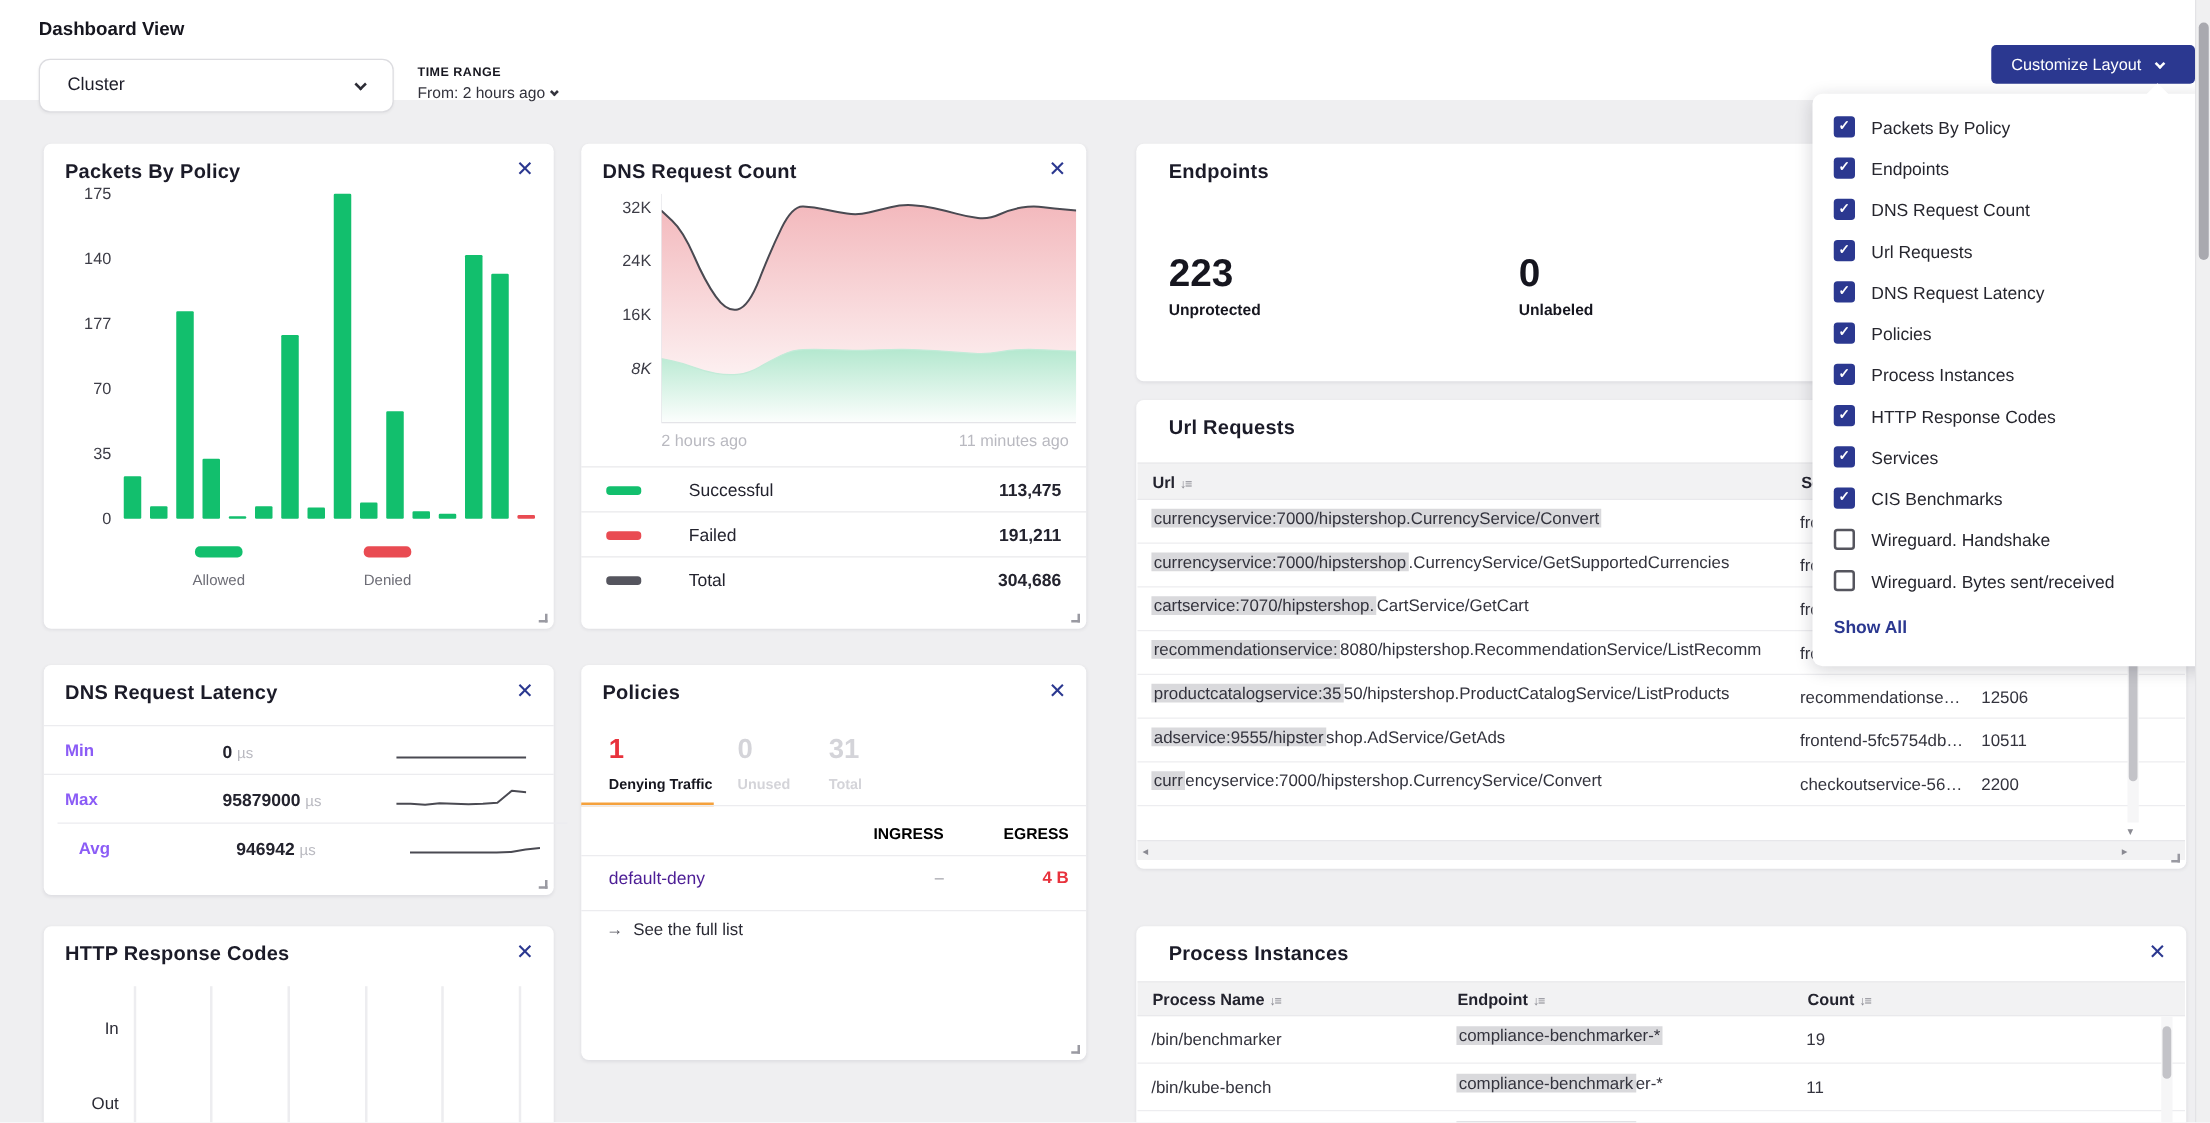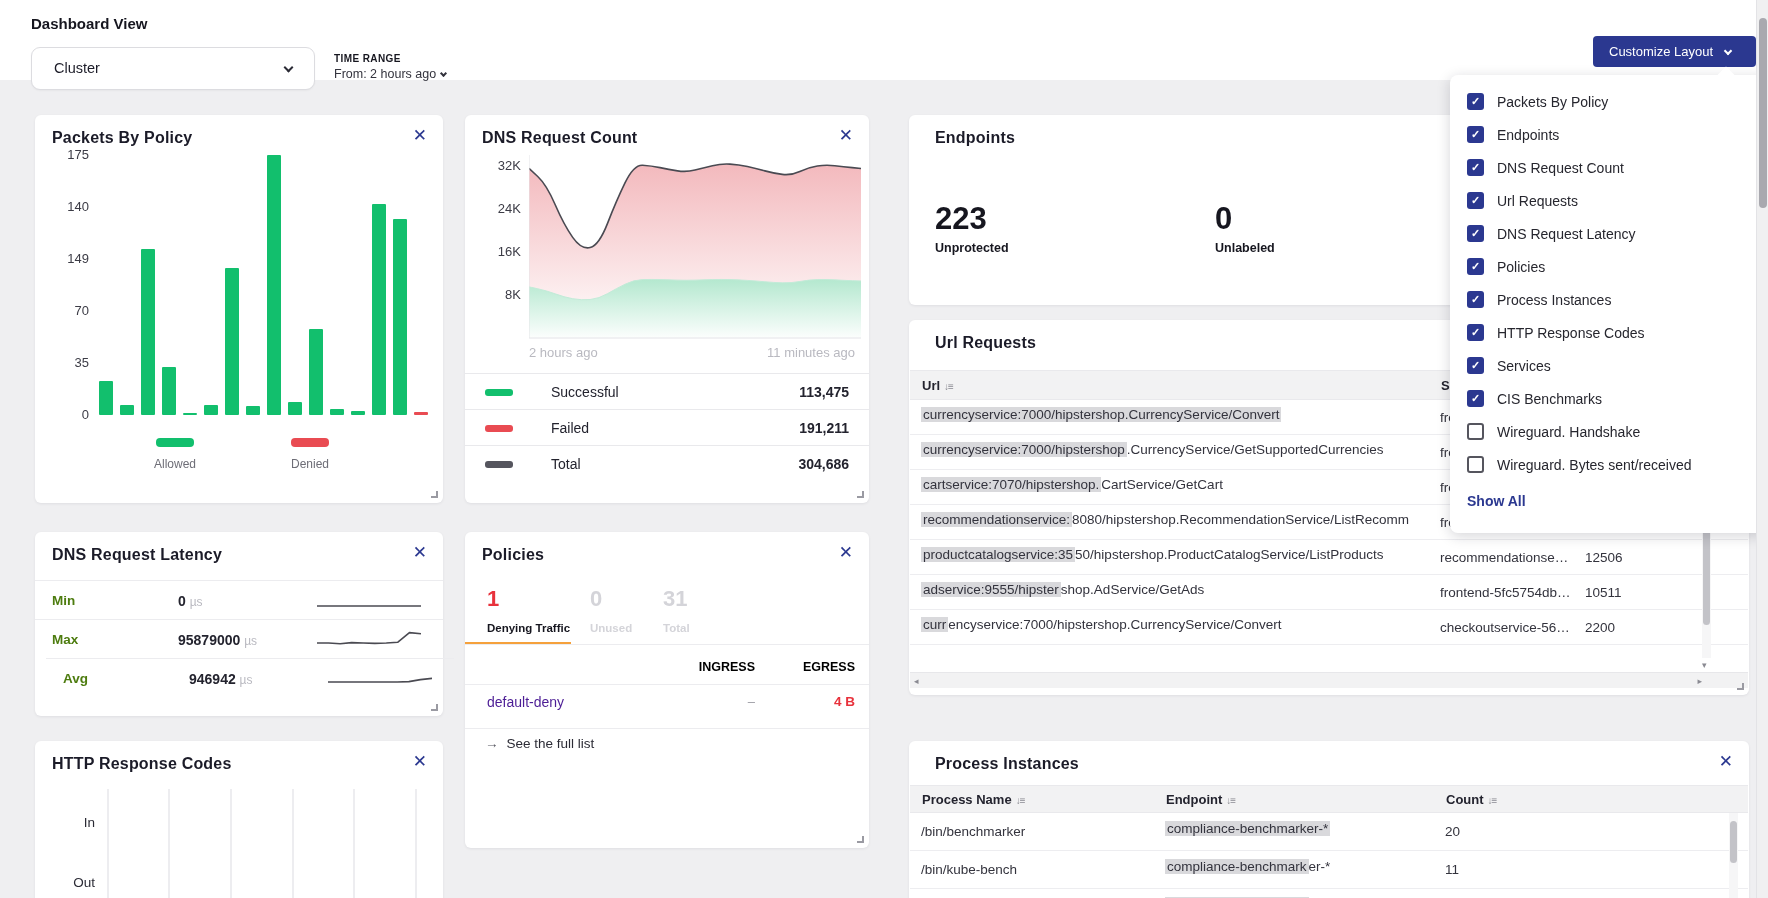--- a/index.html
+++ b/index.html
@@ -58,21 +58,21 @@
   .trow { position:absolute; left:1px; right:1px; border-bottom:1px solid #ededf0; }
   .td { position:absolute; font-size:13.5px; color:#33333d; white-space:nowrap; overflow:hidden; }
   .td mark { background:#d9d9dc; color:inherit; padding:4px 2px; }
   .vscroll { position:absolute; width:9px; background:#f6f6f7; }
   .vscroll .thumb { position:absolute; left:1px; width:7px; background:#c3c3c8; border-radius:4px; }
   .sb-arrow { position:absolute; font-size:9px; color:#8a8a92; }
   .hscroll { position:absolute; left:1px; right:1px; height:16px; background:#f2f2f3; border-top:1px solid #e7e7ea; }
 
   
   .lat-row { position:absolute; left:0; width:100%; height:39px; border-top:1px solid #ececef; }
-  .lat-row .ll { position:absolute; left:17px; top:12px; font-size:13.5px; font-weight:bold; color:#4d7c0f; }
+  .lat-row .ll { position:absolute; left:17px; top:12px; font-size:13.5px; font-weight:bold; color:#8b5cf6; }
   .lat-row .lv { position:absolute; left:143px; top:12px; font-size:14px; font-weight:bold; color:#23232e; }
   .lat-row .lu { font-size:12px; font-weight:normal; color:#b9b9c0; }
   .lat-row svg { position:absolute; left:282px; top:7px; }
 
   
   .pol-tab { position:absolute; top:54px; }
   .pol-tab .num { font-size:22px; font-weight:bold; }
   .pol-tab .tl { font-size:11.5px; font-weight:bold; margin-top:10px; }
   .pol-tab.active .num { color:#e8323c; }
   .pol-tab.active .tl { color:#16161f; }
@@ -121,21 +121,21 @@
     <div class="tr-val"><span>From: 2 hours ago</span><span class="chev"></span></div>
   </div>
   <button class="customize-btn"><span>Customize Layout</span><span class="chev"></span></button>
 
   <div class="card" style="left:35px; top:115px; width:408px; height:388px;">
     <h3>Packets By Policy</h3>
     <span class="close-x">✕</span>
     <div id="pk-yticks" style="position:absolute; left:14px; top:32px; width:40px; height:280px;">
         <div class="ytick" style="top: 0px;">175</div>
         <div class="ytick" style="top: 52px;">140</div>
-        <div class="ytick" style="top: 104px;">149</div>
+        <div class="ytick" style="top: 104px;">177</div>
         <div class="ytick" style="top: 156px;">70</div>
         <div class="ytick" style="top: 208px;">35</div>
         <div class="ytick" style="top: 260px;">0</div>
       </div>
     <div id="pk-bars">
         <div class="bar allowed" style="height: 34.1714px;"></div>
         <div class="bar allowed" style="height: 10.4px;"></div>
         <div class="bar allowed" style="height: 166.4px;"></div>
         <div class="bar allowed" style="height: 47.5429px;"></div>
         <div class="bar allowed" style="height: 2px;"></div>
@@ -158,21 +158,21 @@
     <span class="resize-h"></span>
   </div>
 
   <div class="card" style="left:465px; top:115px; width:404px; height:388px;">
     <h3>DNS Request Count</h3>
     <span class="close-x">✕</span>
     <div id="dns-yticks" style="position:absolute; left:12px; top:0; width:44px; height:260px;">
         <div class="ytick" style="top: 42.7647px;">32K</div>
         <div class="ytick" style="top: 85.8235px;">24K</div>
         <div class="ytick" style="top: 128.882px;">16K</div>
-        <div class="ytick" style="top: 171.941px;">8K</div>
+        <div class="ytick" style="top: 171.941px; font-style: italic;">8K</div>
       </div>
     <div id="dns-plot">
   <svg width="332" height="185" viewBox="0 0 332 185">
     <defs>
       <linearGradient id="gr" x1="0" y1="0" x2="0" y2="1">
         <stop offset="0%" stop-color="#f3b9bd"></stop>
               <stop offset="100%" stop-color="#ffffff"></stop>
       </linearGradient>
       <linearGradient id="gg" x1="0" y1="0" x2="0" y2="1">
         <stop offset="0%" stop-color="#b4e8cf"></stop>
@@ -353,21 +353,21 @@
     <span class="close-x">✕</span>
     <div class="thead" style="top:44px; height:28px;">
       <span class="th" style="left:12px; top:6px;"><span>Process Name</span><span class="sort-ic">↓≡</span></span>
       <span class="th" style="left:256px; top:6px;"><span>Endpoint</span><span class="sort-ic">↓≡</span></span>
       <span class="th" style="left:536px; top:6px;"><span>Count</span><span class="sort-ic">↓≡</span></span>
     </div>
     <div id="proc-rows">
         <div class="trow" style="top: 72px; height: 38px;"></div>
         <div class="td" style="left: 12px; top: 83px; width: 230px;">/bin/benchmarker</div>
         <div class="td" style="left: 256px; top: 80px; width: 265px;"><mark>compliance-benchmarker-*</mark></div>
-        <div class="td" style="left: 536px; top: 83px; width: 70px;">20</div>
+        <div class="td" style="left: 536px; top: 83px; width: 70px;">19</div>
         <div class="trow" style="top: 110px; height: 38px;"></div>
         <div class="td" style="left: 12px; top: 121px; width: 230px;">/bin/kube-bench</div>
         <div class="td" style="left: 256px; top: 118px; width: 265px;"><mark>compliance-benchmark</mark>er-*</div>
         <div class="td" style="left: 536px; top: 121px; width: 70px;">11</div>
         <div class="trow" style="top: 148px; height: 38px;"></div>
         <div class="td" style="left: 256px; top: 156px; width: 265px;"><mark>compliance-benchmark</mark>er-*</div>
       </div>
     <div class="vscroll" style="left:820px; top:72px; height:118px;">
       <div class="thumb" style="top:8px; height:42px;"></div>
     </div>

